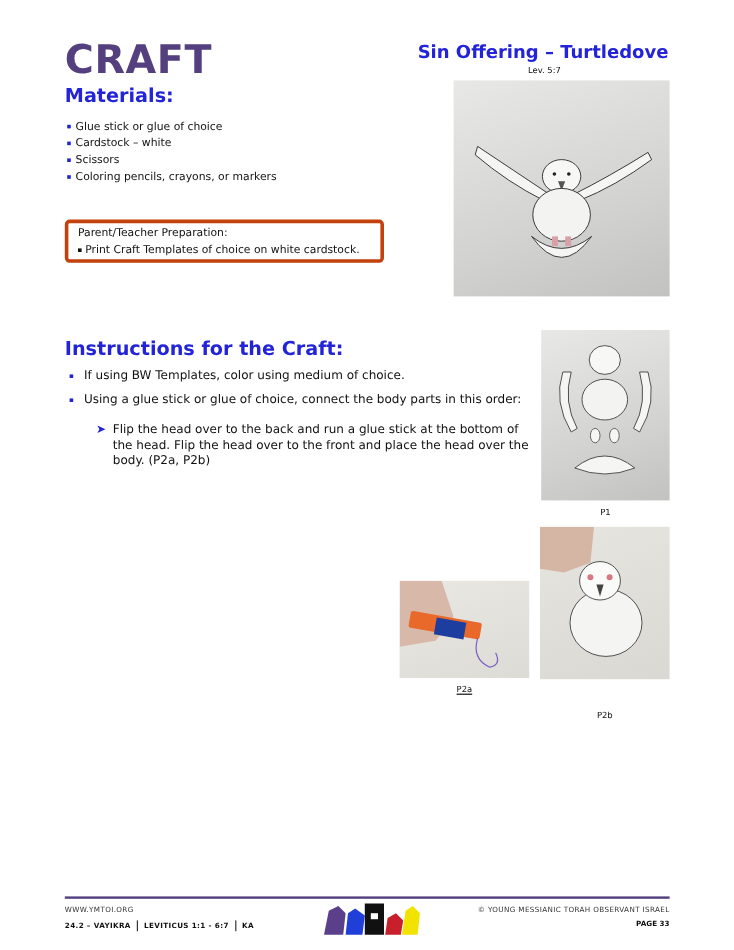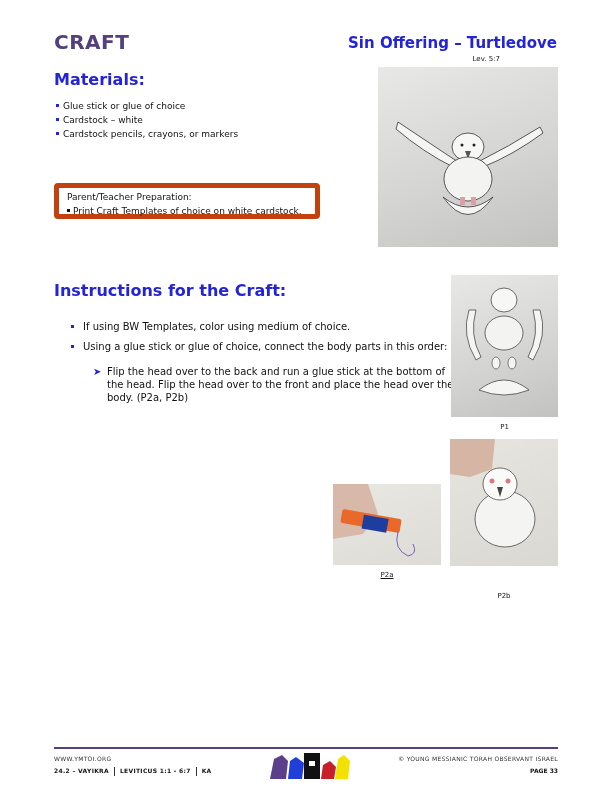--- a/index.html
+++ b/index.html
@@ -2,49 +2,49 @@
 <html><head>
 <meta charset="utf-8">
 <style>
   html, body { margin: 0; padding: 0; }
   body {
     width: 612px; height: 792px; position: relative; background: #ffffff;
     font-family: "DejaVu Sans", sans-serif; color: #111; overflow: hidden;
   }
   .abs { position: absolute; }
   .title {
-    left: 54px; top: 30px; font-size: 20px; font-weight: bold;
+    left: 54px; top: 30px; font-size: 33px; font-weight: bold;
     color: #54407f; letter-spacing: 0.5px; font-family: "DejaVu Sans", sans-serif;
   }
   .h2 {
     color: #2323d8; font-weight: bold; font-size: 16px;
     font-family: "DejaVu Sans", sans-serif;
   }
   .materials-h { left: 54px; top: 70px; }
   .mat-list { left: 56px; top: 99px; margin: 0; padding: 0; list-style: none; font-size: 9px; line-height: 14px; }
   .mat-list li { position: relative; padding-left: 7px; }
   .mat-list li::before {
     content: ""; position: absolute; left: 0; top: 5px; width: 3px; height: 3px; background: #2323d8;
   }
   .prep-box {
     left: 54px; top: 183px; width: 266px; height: 36px;
-    border: 5px solid #c2410c; border-radius: 4px; font-size: 9px; line-height: 14px;
+    border: 3px solid #c2410c; border-radius: 4px; font-size: 9px; line-height: 14px;
     box-sizing: border-box; padding: 2px 8px;
   }
   .prep-item { position: relative; padding-left: 6px; }
   .prep-item::before { content: ""; position: absolute; left: 0; top: 5px; width: 3px; height: 3px; background: #111; }
   .offering-title { right: 55px; top: 34px; font-size: 15px; }
-  .lev-ref { left: 440px; top: 55px; width: 60px; text-align: right; font-size: 7px; }
+  .lev-ref { left: 440px; top: 55px; width: 60px; text-align: left; font-size: 7px; }
   .photo {
     background: linear-gradient(160deg, #e8e9e6 0%, #d3d4d1 60%, #c2c3c0 100%);
     overflow: hidden;
   }
   .photo-main { left: 378px; top: 67px; width: 180px; height: 180px; }
   .instr-h { left: 54px; top: 281px; }
-  .instr-list { left: 56px; top: 307px; width: 390px; margin: 13px; padding: 0; list-style: none; font-size: 10px; line-height: 13px; }
+  .instr-list { left: 56px; top: 307px; width: 390px; margin: 0; padding: 0; list-style: none; font-size: 10px; line-height: 13px; }
   .instr-list li { position: relative; padding-left: 14px; margin-bottom: 7px; }
   .instr-list li::before { content: ""; position: absolute; left: 2px; top: 5px; width: 3px; height: 3px; background: #2323d8; }
   .sub-item { position: relative; padding-left: 24px; margin-top: 12px; }
   .sub-arrow { position: absolute; left: 10px; top: 0; color: #2323d8; font-size: 10px; }
   .photo-p1 { left: 451px; top: 275px; width: 107px; height: 142px; }
   .photo-p2a { left: 333px; top: 484px; width: 108px; height: 81px; background: linear-gradient(160deg, #e9e8e3 0%, #dcdbd5 100%); }
   .photo-p2b { left: 450px; top: 439px; width: 108px; height: 127px; background: linear-gradient(160deg, #e6e5e0 0%, #d9d8d3 100%); }
   .cap { font-size: 7px; text-align: center; }
   .cap-p1 { left: 451px; top: 423px; width: 107px; }
   .cap-p2a { left: 333px; top: 571px; width: 108px; text-decoration: underline; }
@@ -61,21 +61,22 @@
 <body>
 
 <div class="abs title">CRAFT</div>
 <div class="abs h2 offering-title">Sin Offering – Turtledove</div>
 <div class="abs lev-ref">Lev. 5:7</div>
 
 <div class="abs h2 materials-h">Materials:</div>
 <ul class="abs mat-list">
   <li>Glue stick or glue of choice</li>
   <li>Cardstock – white</li>
-  <li>Cardstock pencils, crayons, or markers</li>
+  <li>Scissors</li>
+  <li>Coloring pencils, crayons, or markers</li>
 </ul>
 
 <div class="abs prep-box">
   <div>Parent/Teacher Preparation:</div>
   <div class="prep-item">Print Craft Templates of choice on white cardstock.</div>
 </div>
 
 <div class="abs photo photo-main">
   <svg width="180" height="180" viewBox="0 0 180 180">
     <path d="M20 55 Q50 75 80 95 L75 100 Q45 85 18 62 Z" fill="#f5f5f3" stroke="#333" stroke-width="0.8"></path>

